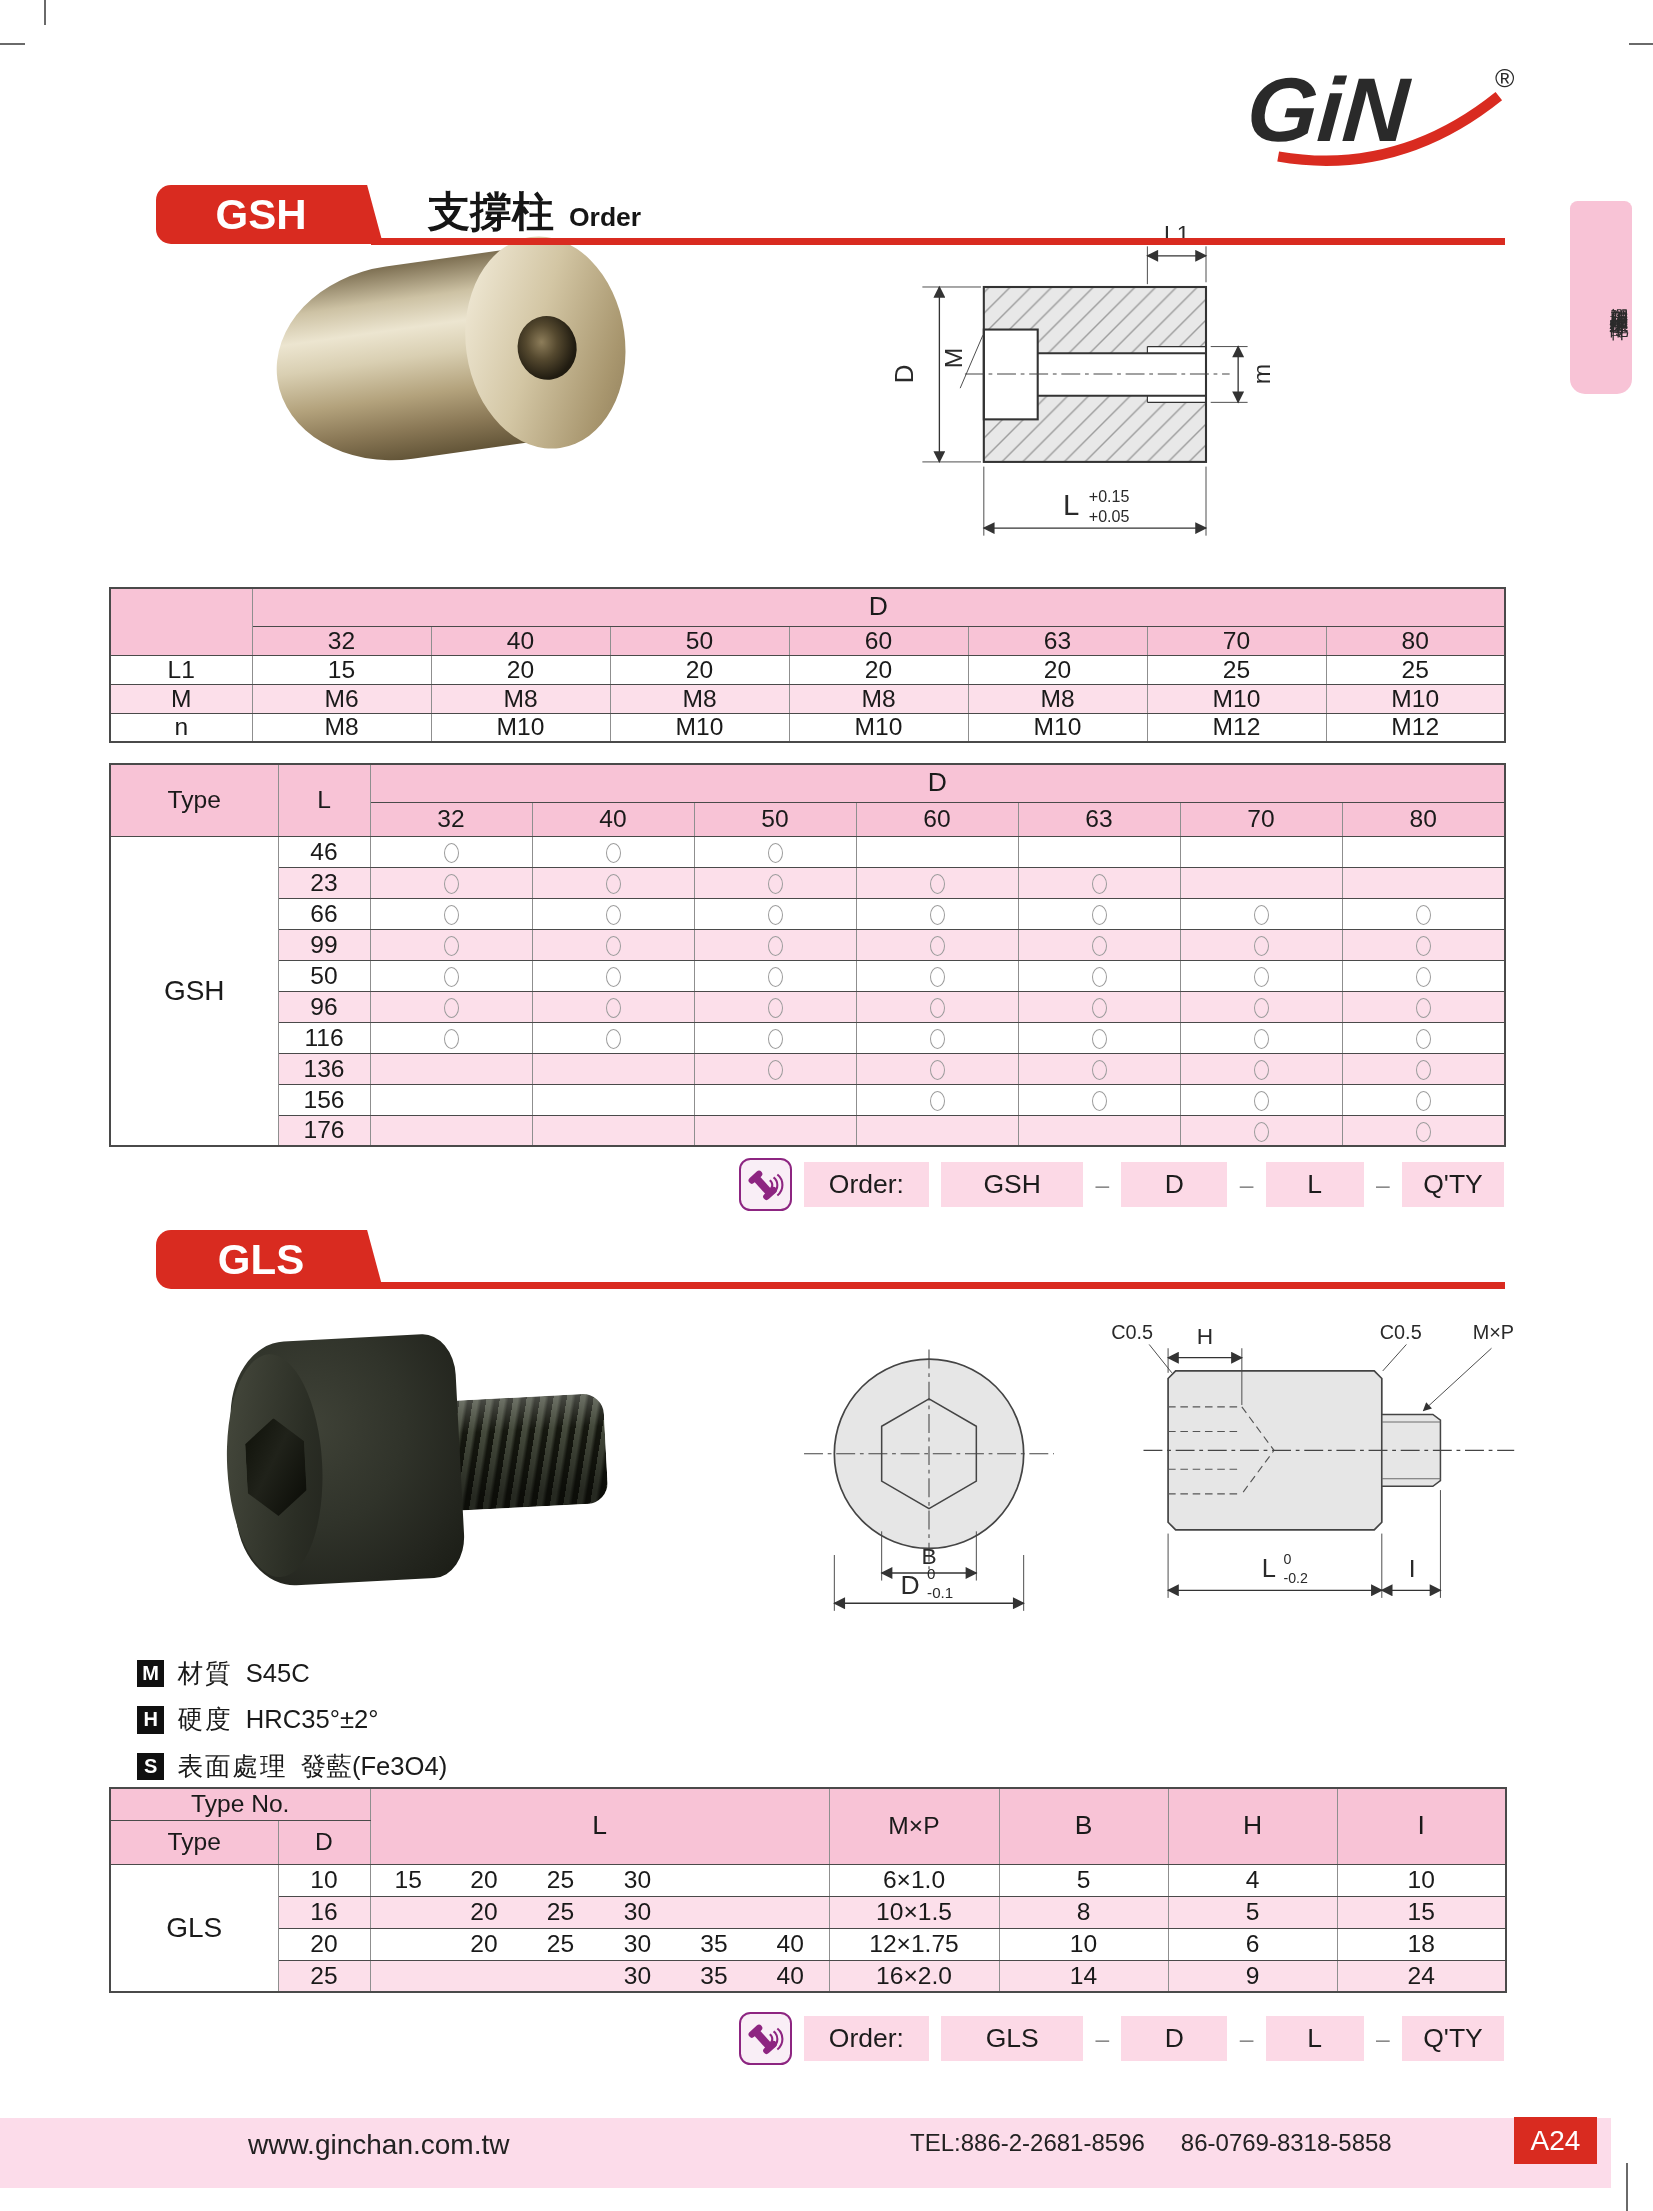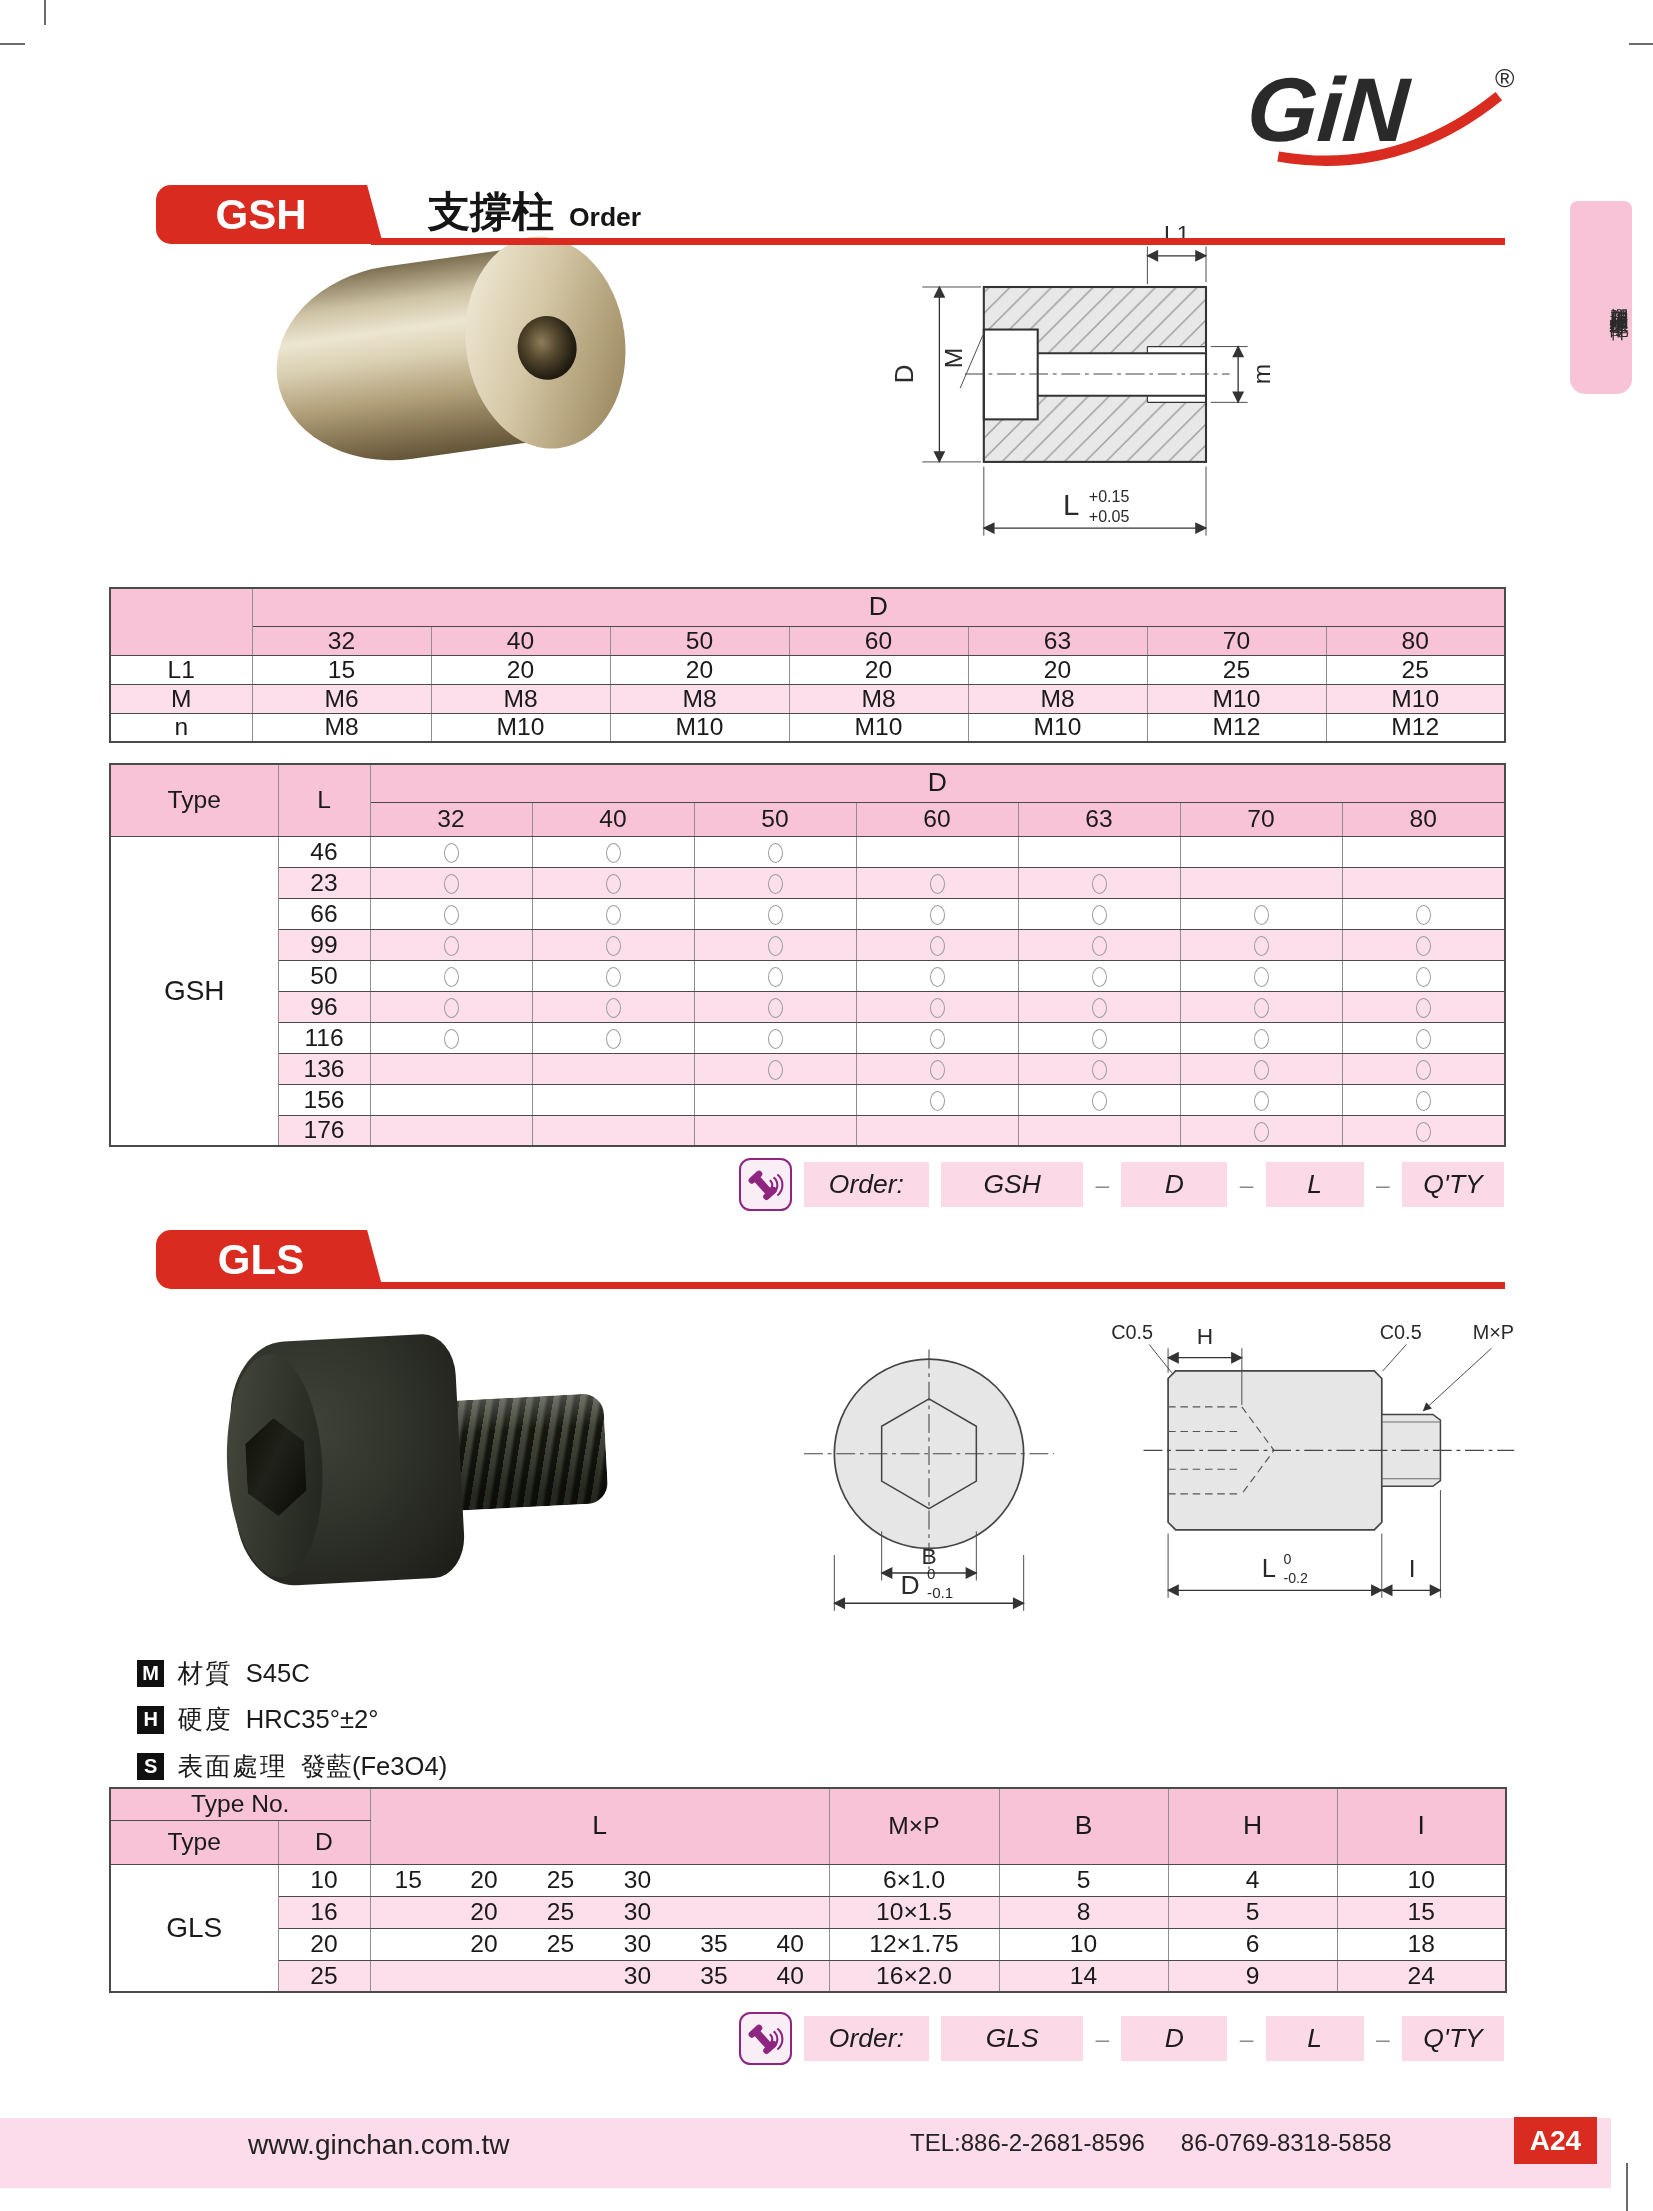--- a/index.html
+++ b/index.html
@@ -73,35 +73,35 @@
   #t3{top:1787px;} #t3 thead tr:first-child{height:32px;} #t3 thead tr+tr{height:44px;} #t3 tbody tr{height:32px;}
 
   
   .specs{position:absolute;left:137px;top:1656px;display:flex;flex-direction:column;gap:11.4px;}
   .spec-row{display:flex;align-items:center;gap:13.2px;font-size:25.6px;}
   .spec-key{width:27.4px;height:27.4px;background:#101010;color:#fff;font-weight:bold;font-size:20px;
             display:flex;align-items:center;justify-content:center;}
   .spec-label{letter-spacing:1.9px;}
 
   
-  .order-row{position:absolute;right:149px;display:flex;align-items:center;gap:12.3px;height:53px;font-style:italic;}
+  .order-row{position:absolute;right:149px;display:flex;align-items:center;gap:12.3px;height:53px;}
   .phone-box{width:53px;height:53px;border:2.8px solid #8d2581;border-radius:11.4px;background:#f9eef6;
              display:flex;align-items:center;justify-content:center;box-sizing:border-box;}
   .obox{background:#fcd9e6;padding:6.6px 0;text-align:center;font-size:26.5px;color:#1c1c1c;}
   .obox.lab{width:125px;}
   .obox.p0{width:142px;} .obox.p1{width:106px;} .obox.p2{width:98px;} .obox.p3{width:102px;}
   .osep{color:#8a8a8a;font-size:24.6px;}
   .order-gsh{top:1158px;} .order-gls{top:2012px;}
 
   
   .footer-bar{position:absolute;left:0;top:2118px;width:1611px;height:70px;background:#fcdcea;}
   .footer-web{position:absolute;left:248px;top:2129px;font-size:28px;color:#222;}
   .footer-tel{position:absolute;left:910px;top:2129px;font-size:24px;color:#222;display:flex;gap:36px;}
   .page-badge{position:absolute;left:1514px;top:2117px;width:83px;height:47px;background:#d92b20;color:#fff;
-              font-weight:bold;font-size:28px;display:flex;align-items:center;justify-content:center;}
+              font-weight:normal;font-size:28px;display:flex;align-items:center;justify-content:center;}
 
   svg text{font-family:"Liberation Sans","DejaVu Sans",sans-serif;fill:#2a2a2a;}
 </style>
 </head>
 <body>
 
 <div class="page">
 
   <div class="crop" style="left:44px;top:0;width:1.9px;height:24.6px;"></div>
   <div class="crop" style="left:0;top:43px;width:24.6px;height:1.9px;"></div>

